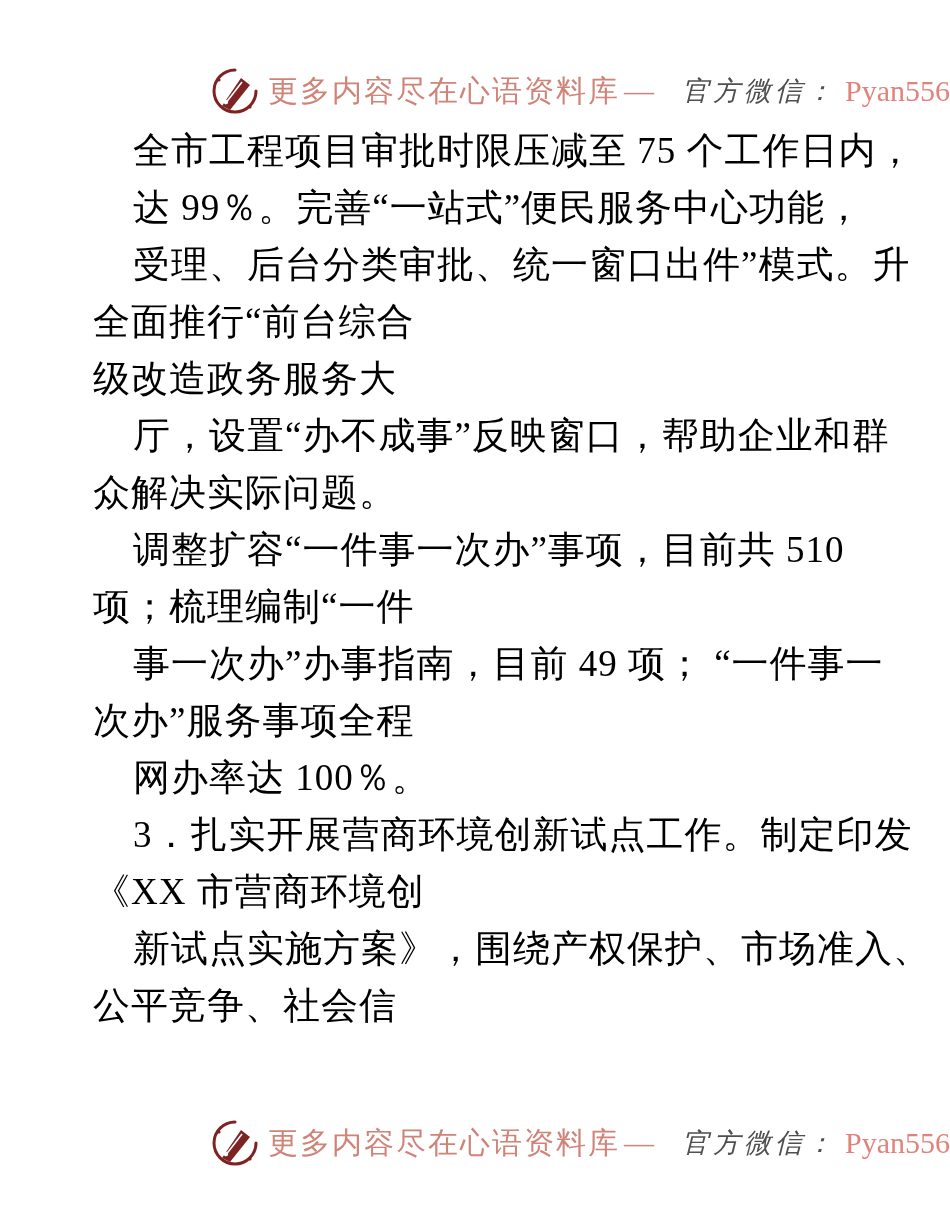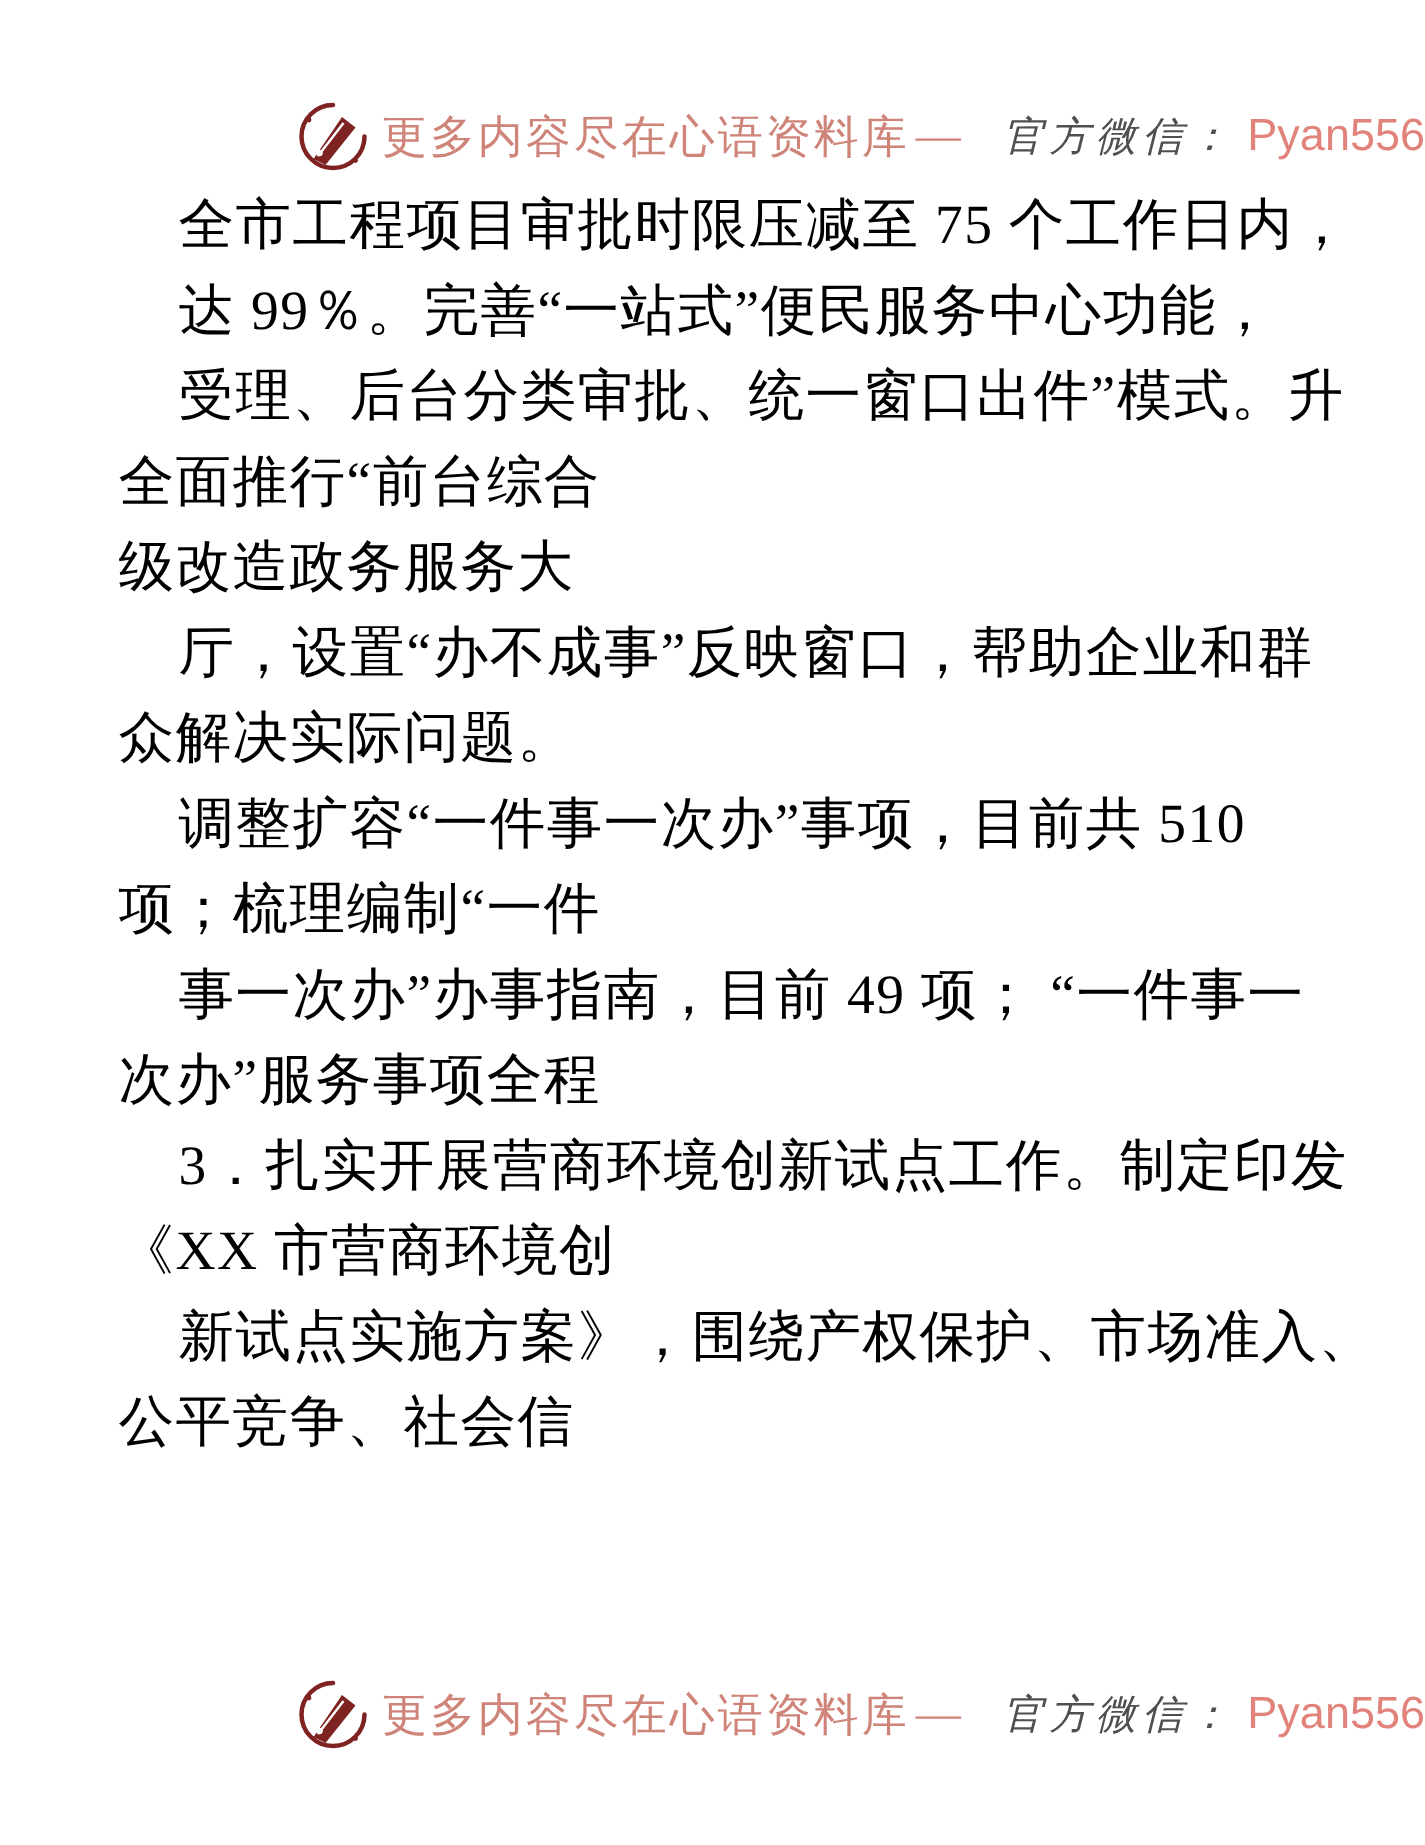--- a/index.html
+++ b/index.html
@@ -29,26 +29,26 @@
   .wm-label{
     color:var(--label-color,#4f4f4f);
     font-size:27px;font-style:italic;letter-spacing:4px;
     font-family:"Liberation Serif","DejaVu Serif",serif;
     white-space:nowrap;
     margin-left:24px;
   }
   .wm-id{
     color:var(--id-color,#e2837b);
     font-size:30px;
-    font-family:Liberation Sans, sans-serif;
+    font-family:Liberation Serif, serif;
     white-space:nowrap;
   }
   
   .doc-body{
-    position:absolute;top:122px;left:79px;right:40px;
+    position:absolute;top:122px;left:93px;right:40px;
     color:#000000;
   }
   .line{
     font-size:37px;
     line-height:57px;
     letter-spacing:1px;
     white-space:nowrap;
     font-weight:400;
   }
   .line.indent{padding-left:40px;}
@@ -82,20 +82,21 @@
       <div class="line indent">达 99％。完善“一站式”便民服务中心功能，</div>
       <div class="line indent">受理、后台分类审批、统一窗口出件”模式。升</div>
       <div class="line">全面推行“前台综合</div>
       <div class="line">级改造政务服务大</div>
       <div class="line indent">厅，设置“办不成事”反映窗口，帮助企业和群</div>
       <div class="line">众解决实际问题。</div>
       <div class="line indent">调整扩容“一件事一次办”事项，目前共 510</div>
       <div class="line">项；梳理编制“一件</div>
       <div class="line indent">事一次办”办事指南，目前 49 项； “一件事一</div>
       <div class="line">次办”服务事项全程</div>
+      <div class="line indent">网办率达 100％。</div>
       <div class="line indent">3．扎实开展营商环境创新试点工作。制定印发</div>
       <div class="line">《XX 市营商环境创</div>
       <div class="line indent">新试点实施方案》，围绕产权保护、市场准入、</div>
       <div class="line">公平竞争、社会信</div>
     </div>
 
   <div class="watermark footer">
     <span class="wm-logo">
       <svg viewBox="0 0 50 50" width="50" height="50" aria-hidden="true">
         <g stroke="#7e2222" fill="none" stroke-width="3" stroke-linecap="round">

